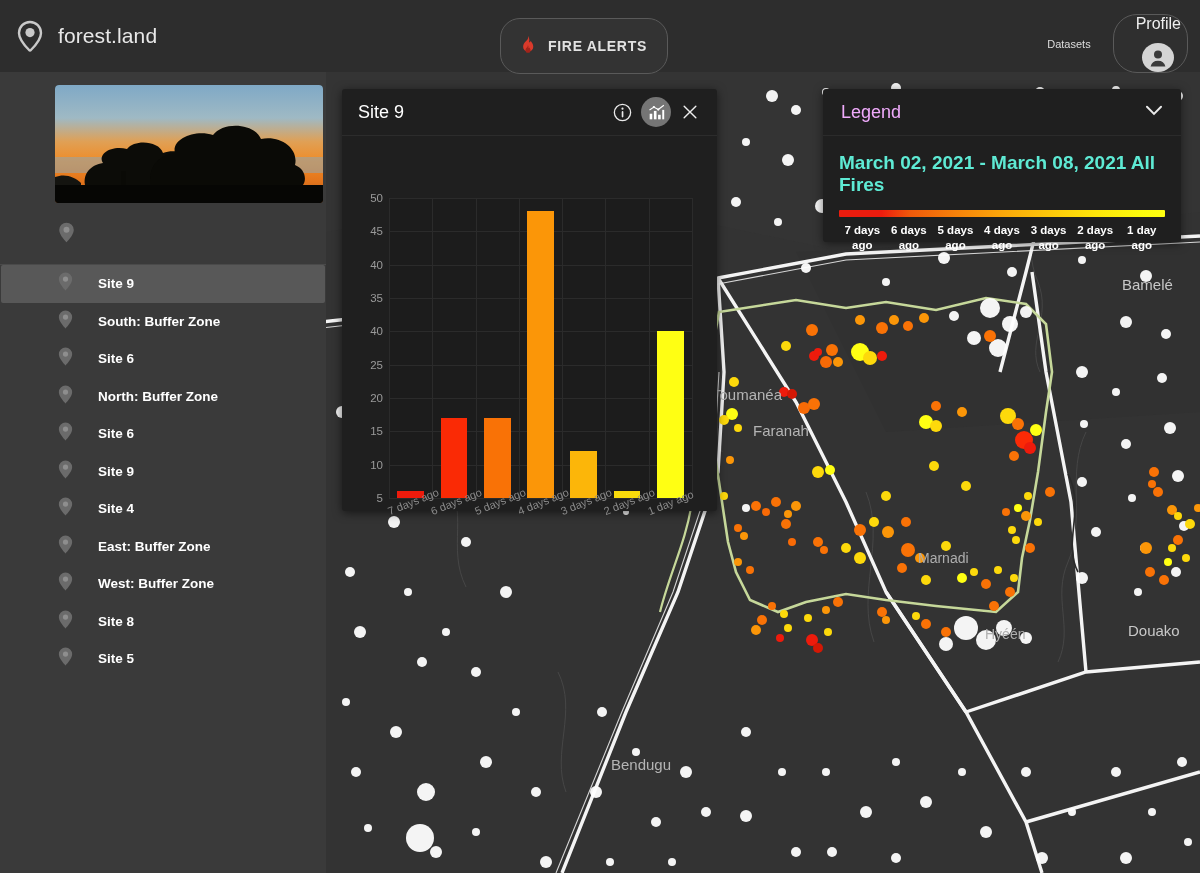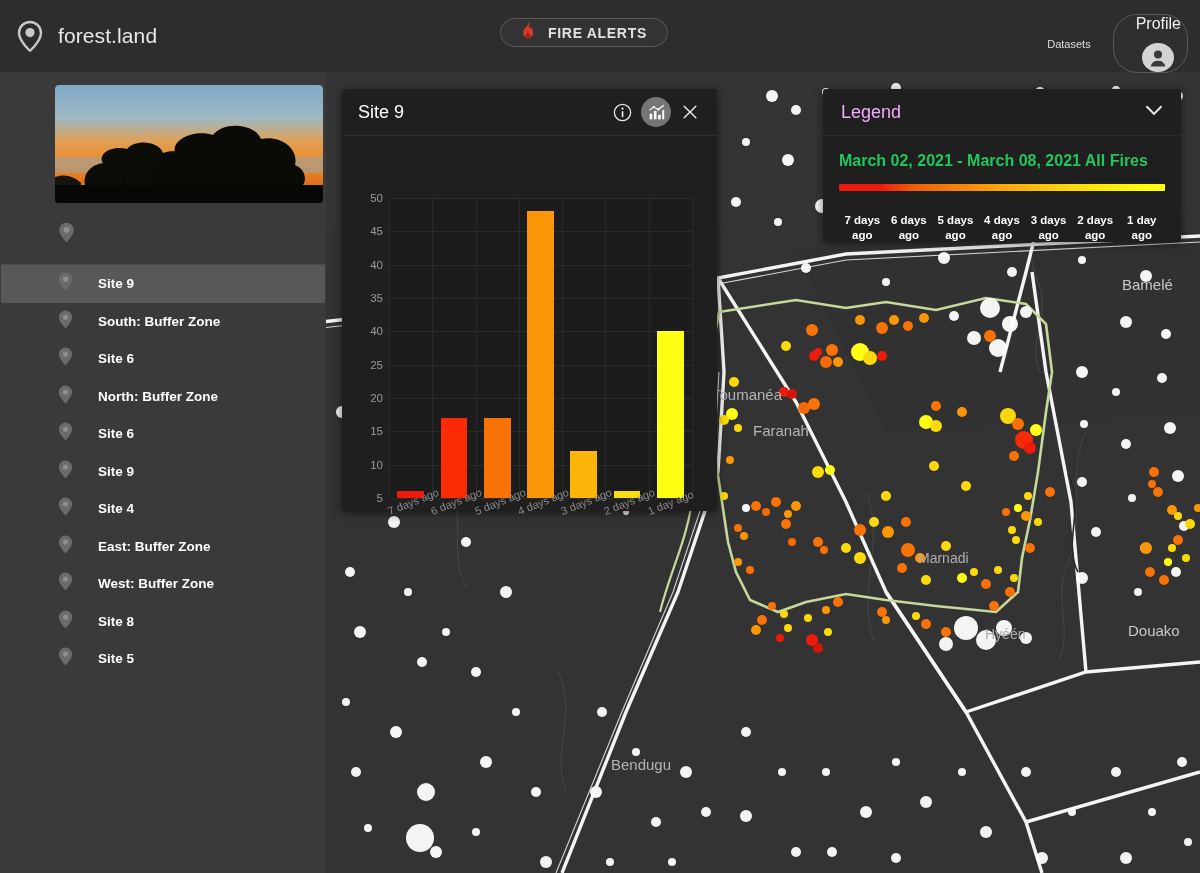--- a/index.html
+++ b/index.html
@@ -19,21 +19,21 @@
     z-index: 50;
   }
   #brand { display: flex; align-items: center; margin-left: 14px; }
   #brand-logo { width: 32px; height: 32px; }
   #brand-name {
     color: #e8e8e8; font-size: 21px; font-weight: 400;
     margin-left: 12px; letter-spacing: .1px;
   }
   #fire-alerts-btn {
     position: absolute; left: 500px; top: 18px;
-    height: 29px; padding: 0 20px 0 16px;
+    height: 56px; padding: 0 20px 0 16px;
     border: 1px solid #5a5a5a; border-radius: 20px;
     background: #333; display: flex; align-items: center; gap: 10px;
     cursor: pointer;
   }
   #fire-alerts-label {
     color: #e2e2e2; font-size: 14px; font-weight: 700; letter-spacing: .7px;
   }
   #header-right {
     position: absolute; right: 12px; top: 14px;
     display: flex; align-items: center; gap: 22px;
@@ -151,31 +151,31 @@
     box-shadow: 0 2px 10px rgba(0,0,0,.5);
     z-index: 40;
   }
   #legend-head {
     height: 47px; display: flex; align-items: center;
     padding: 0 14px 0 18px;
     border-bottom: 1px solid #2b2b2b;
   }
   #legend-title { color: #f0abfc; font-size: 18px; flex: 1; }
   #legend-body { padding: 16px 16px 0 16px; }
-  #legend-date { color: #22c55e; font-size: 16px; font-weight: 700; }
+  #legend-date { color: #5eead4; font-size: 19px; font-weight: 700; }
   #legend-gradient {
     margin-top: 14px; height: 7px; border-radius: 1px;
     background: linear-gradient(90deg,
       #ec1c0e 0%, #ec1c0e 13%,
       #f05a0b 22%, #f7820a 36%,
       #fba70a 50%, #fdc60a 64%,
       #fee60a 79%, #fcfc0c 93%, #ffff12 100%);
   }
   #legend-ticks {
-    display: flex; margin-top: 22px;
+    display: flex; margin-top: 6px;
   }
   .legend-tick {
     flex: 1; text-align: center;
     color: #fff; font-size: 11.5px; font-weight: 700;
     line-height: 15px;
   }
 </style>
 </head>
 <body>
 

